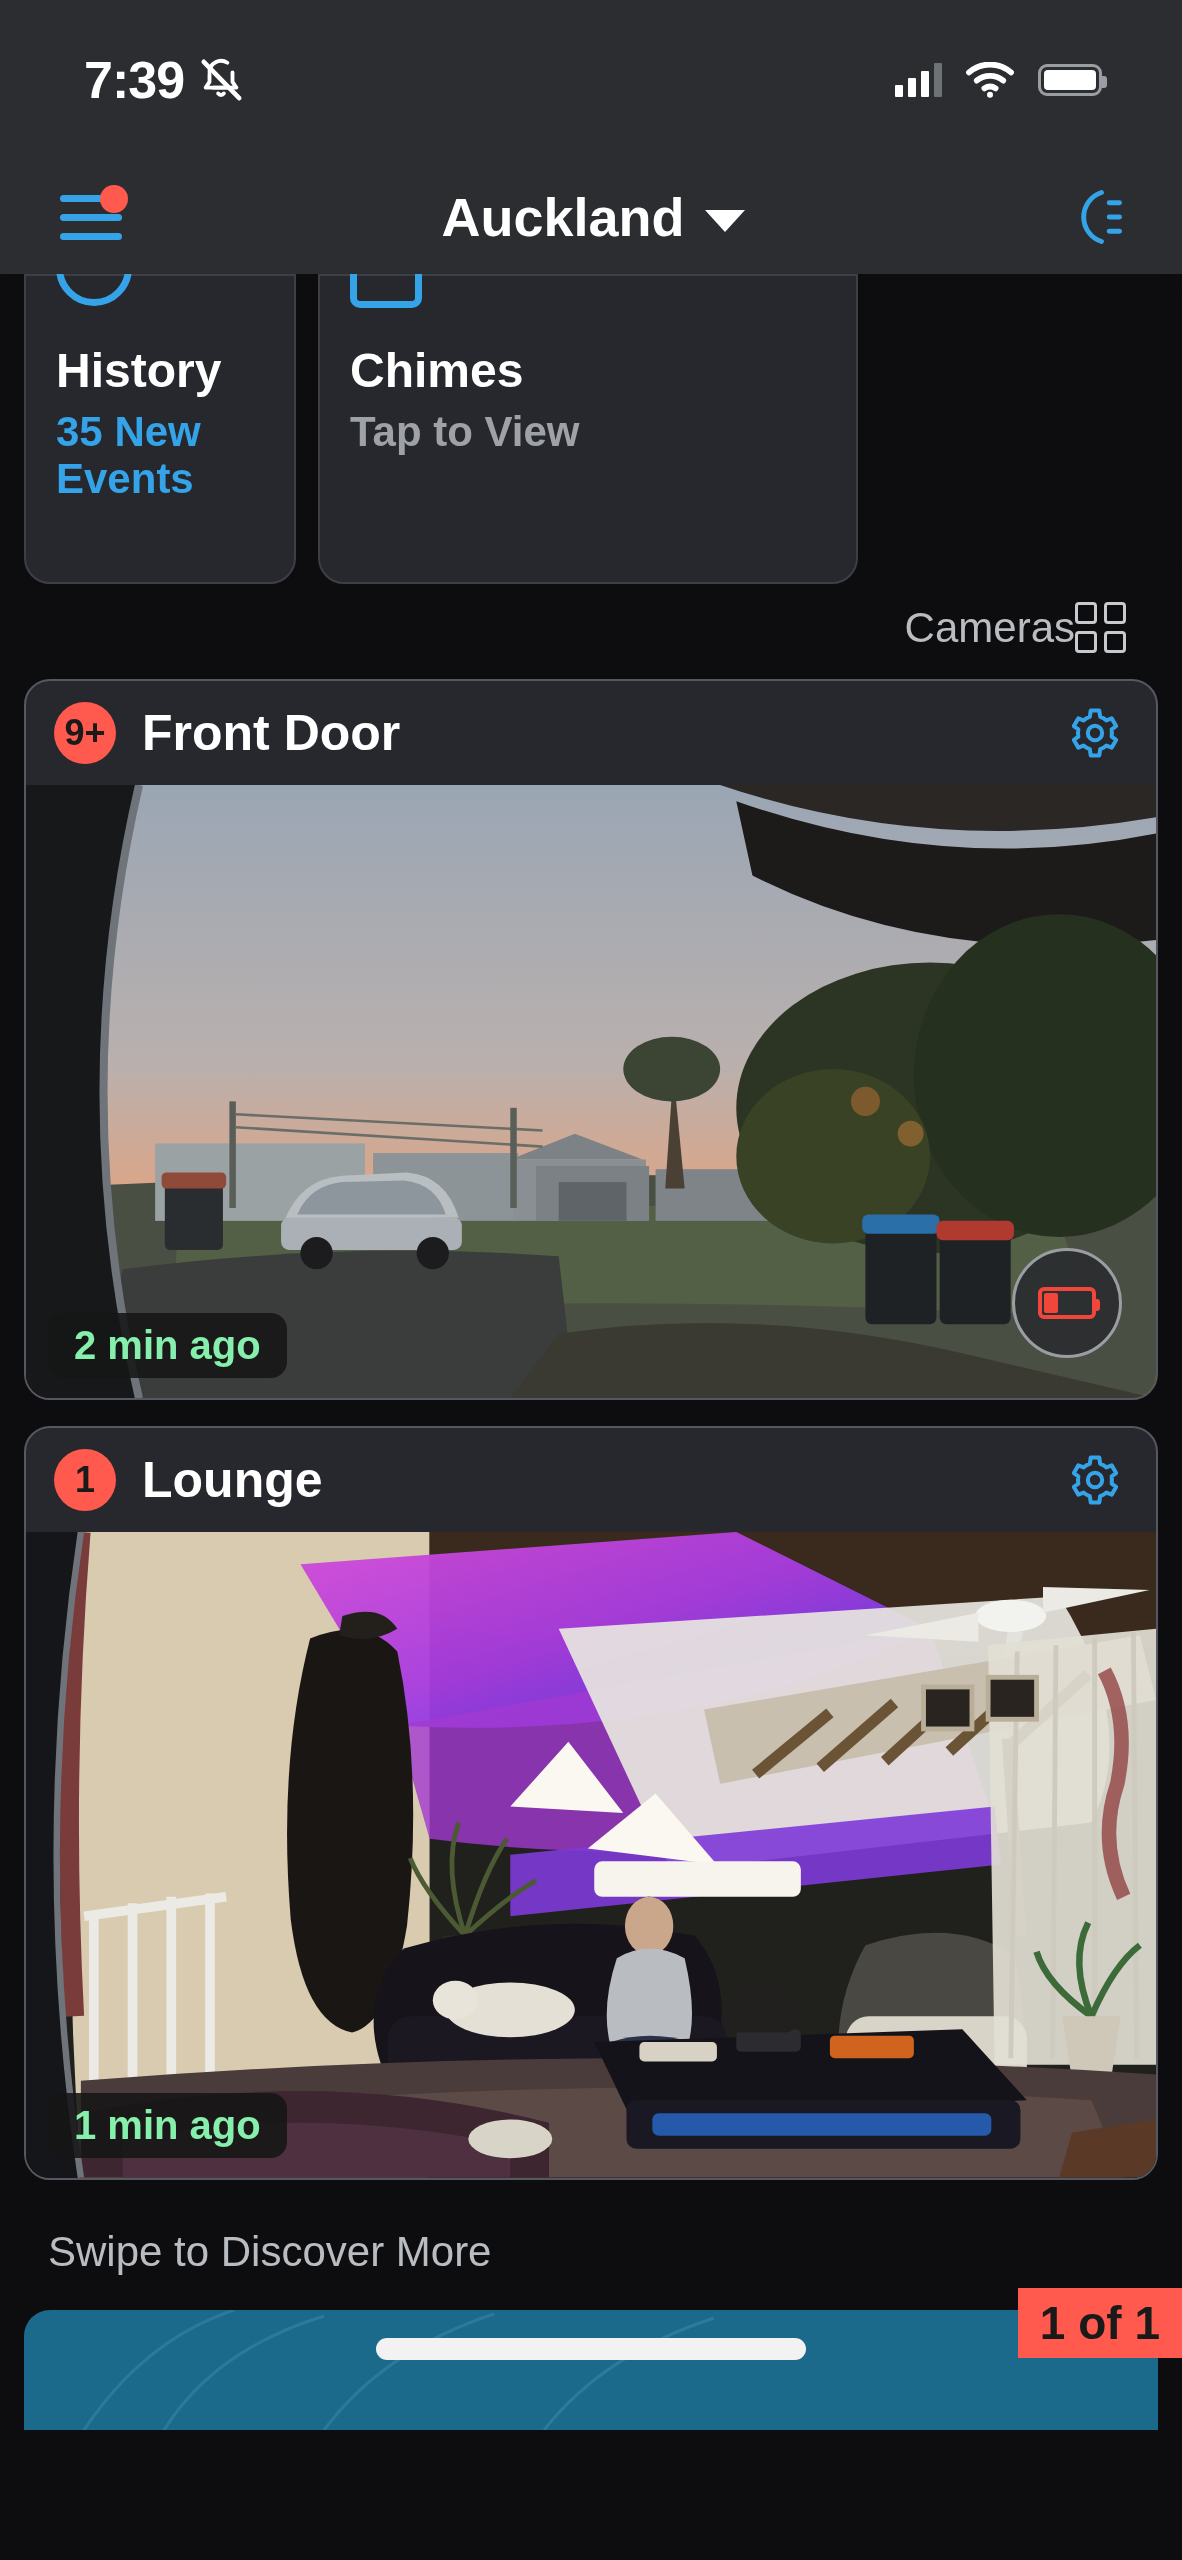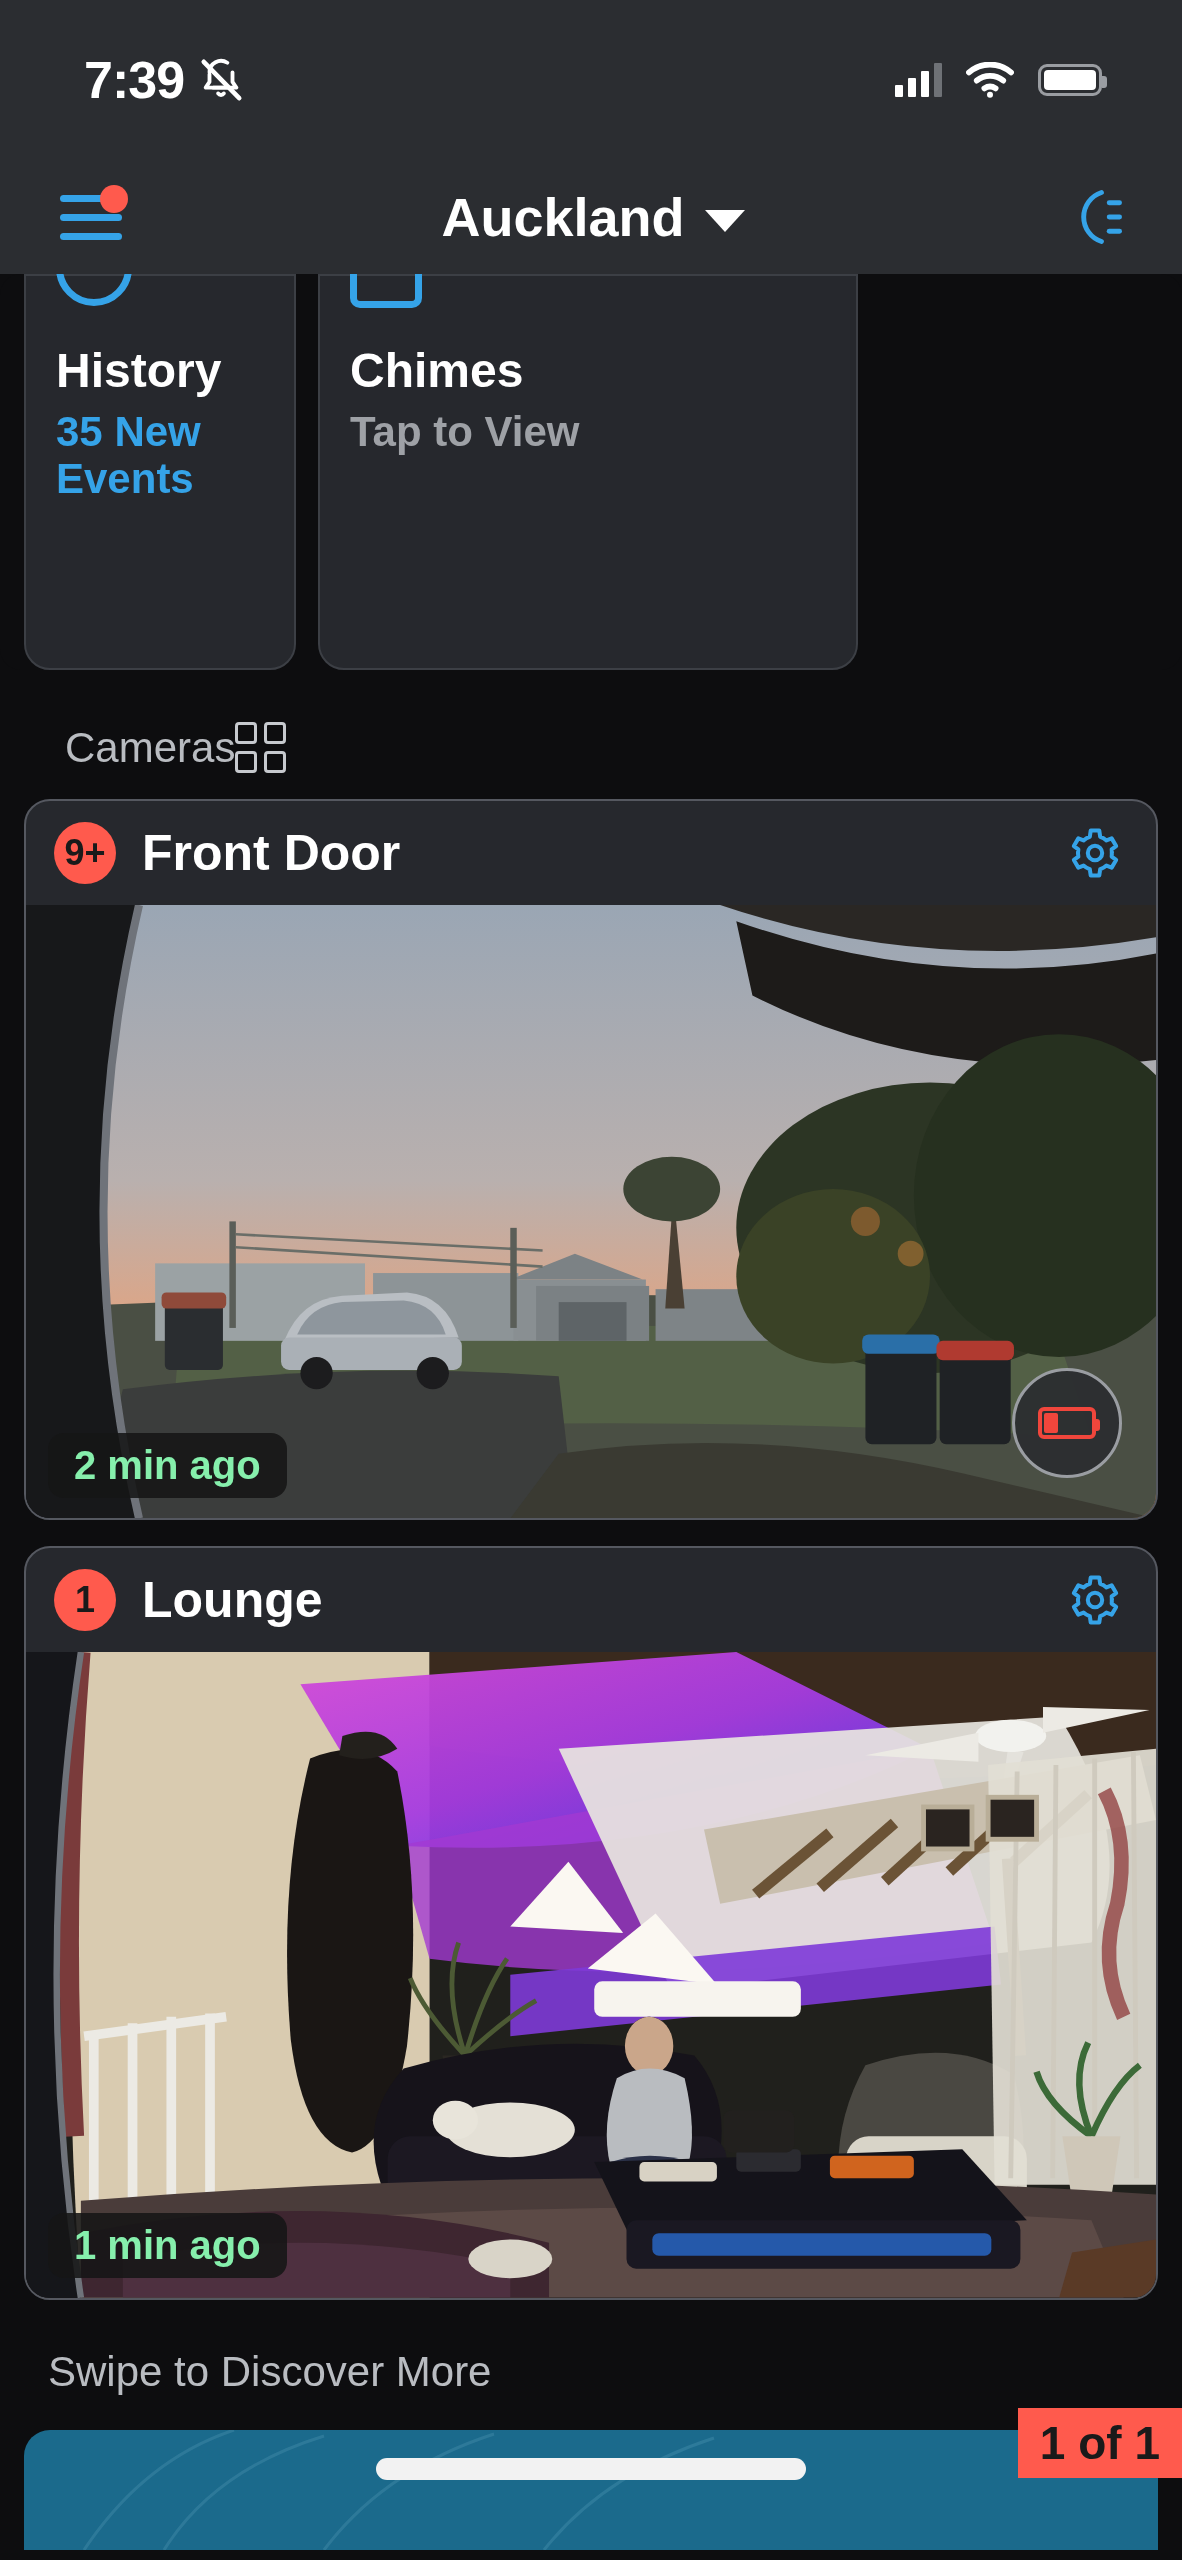--- a/index.html
+++ b/index.html
@@ -58,21 +58,21 @@
   .nav-title-wrap{ display:flex; align-items:center; gap:20px; cursor:pointer; }
   .nav-title{ color:#fff; font-size:54px; font-weight:bold; }
   .caret{
     width:0; height:0; border-left:20px solid transparent;
     border-right:20px solid transparent; border-top:22px solid #fff;
     margin-top:8px;
   }
 
   
   .quick-row{
-    display:flex; gap:22px; padding:0 0 0 24px; height:396px;
+    display:flex; gap:22px; padding:0 0 0 24px; height:310px;
     background:#0d0d0f; overflow:hidden;border-radius:21px;
   }
   .qcard{
     background:#26282d; border:2px solid #3c3f45;
     border-radius:26px; border-top-left-radius:0; border-top-right-radius:0;
     padding:0 30px; position:relative; flex-shrink:0;
     display:flex; flex-direction:column; justify-content:flex-start;
   }
   .qcard.history{ width:272px; }
   .qcard.chimes{ width:540px; }
@@ -99,23 +99,22 @@
     position:absolute; top:-40px; left:0;
   }
   .ic-edit::after{
     content:""; position:absolute; left:18px; top:-6px;
     width:26px; height:26px; border:6px solid #35a3e8; border-bottom:none; border-left:none;
     transform:rotate(45deg);
   }
 
   
   .sec-head{
-    display:flex; align-items:center; justify-content:flex-start;
-    padding:52px 56px 26px 48px;
-    margin-left:17px;
+    display:flex; align-items:center; justify-content:flex-end;
+    padding:18px 56px 26px 48px;
   }
   .sec-title{ color:#b9bcc1; font-size:42px; }
   .gridicon{
     display:grid; grid-template-columns:repeat(2,22px); grid-template-rows:repeat(2,22px);
     gap:7px; cursor:pointer;
   }
   .gridicon i{ border:3px solid #c6c9ce; border-radius:4px; display:block; }
 
   
   .camlist{ padding:0 24px; display:flex; flex-direction:column; gap:26px; }

